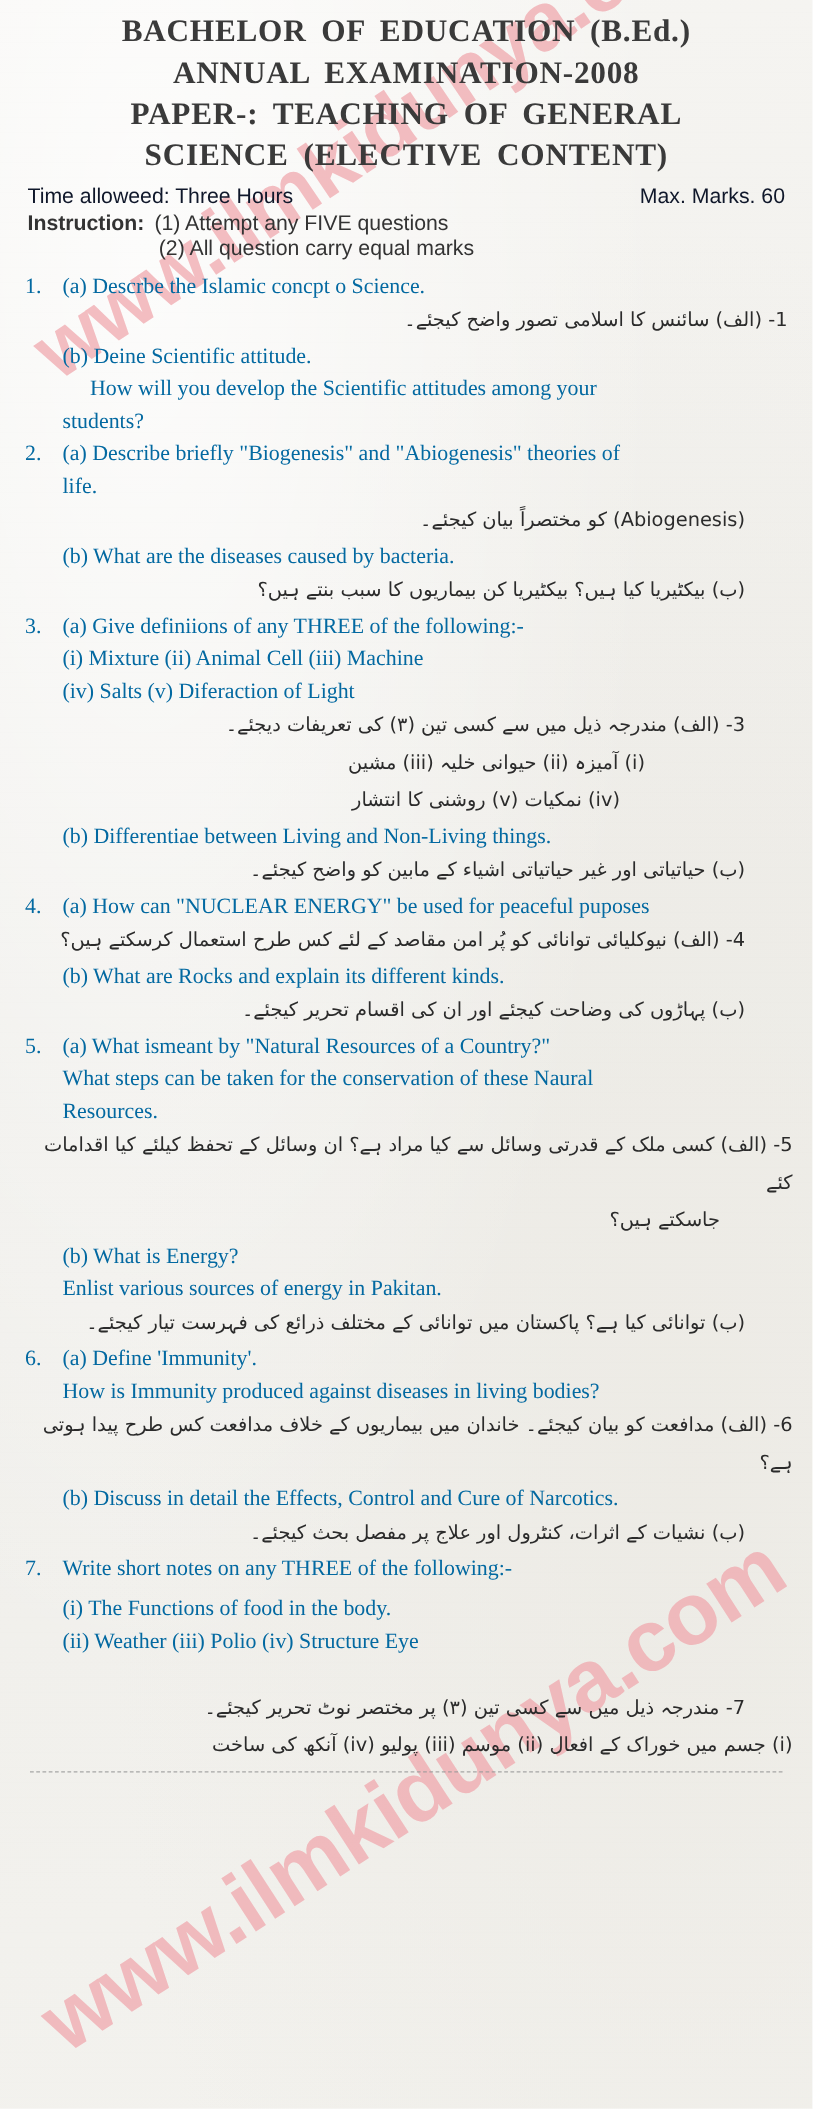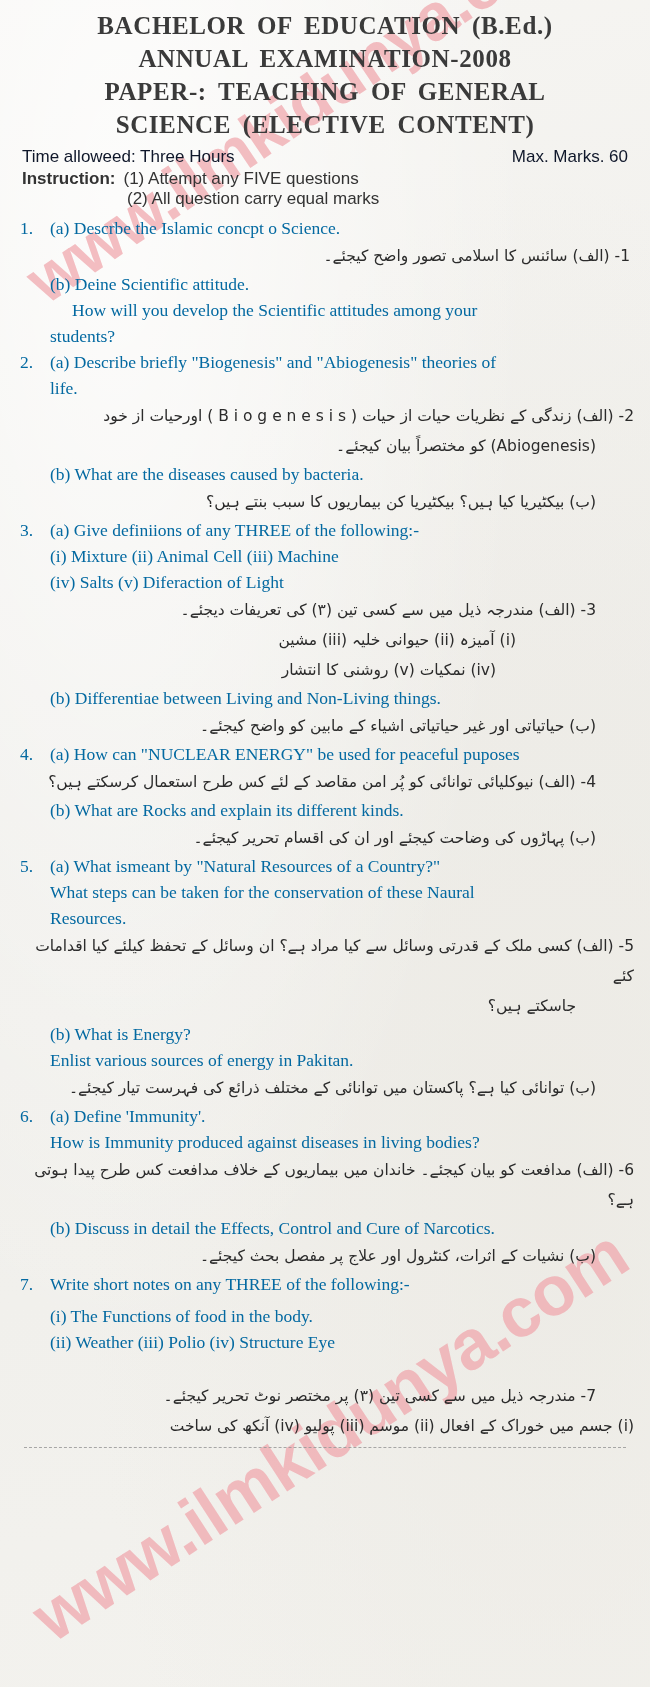--- a/index.html
+++ b/index.html
@@ -196,21 +196,20 @@
       <div class="en ind-a">(b) Deine Scientific attitude.</div>
       <div class="en ind-b">How will you develop the Scientific attitudes among your</div>
       <div class="en ind-a">students?</div>
     </div>
 
     <div class="q">
       <div class="en">
         <span class="qnum">2.</span><span>(a) Describe briefly "Biogenesis" and "Abiogenesis" theories of</span>
       </div>
       <div class="en ind-c">life.</div>
-      <div class="ur wide">2- (الف) زندگی کے نظریات حیات از حیات ( B i o g e n e s i s ) اورحیات از خود</div>
       <div class="ur center-ish">(Abiogenesis) کو مختصراً بیان کیجئے۔</div>
       <div class="en ind-a">(b) What are the diseases caused by bacteria.</div>
       <div class="ur center-ish">(ب) بیکٹیریا کیا ہیں؟ بیکٹیریا کن بیماریوں کا سبب بنتے ہیں؟</div>
     </div>
 
     <div class="q">
       <div class="en">
         <span class="qnum">3.</span><span>(a) Give definiions of any THREE of the following:-</span>
       </div>
       <div class="en ind-a">(i) Mixture  (ii) Animal Cell  (iii) Machine</div>

